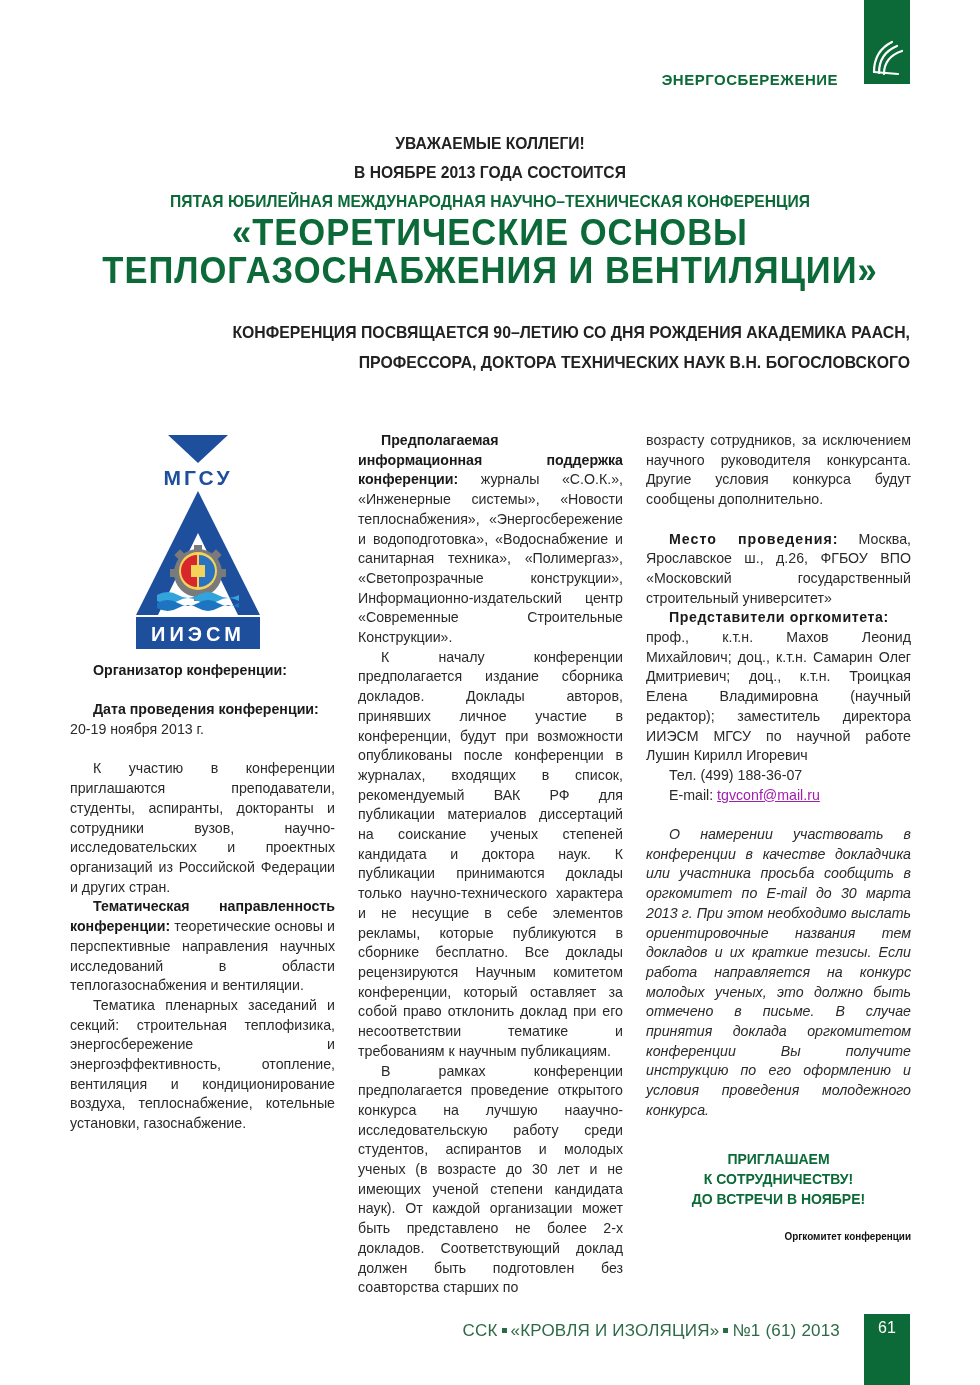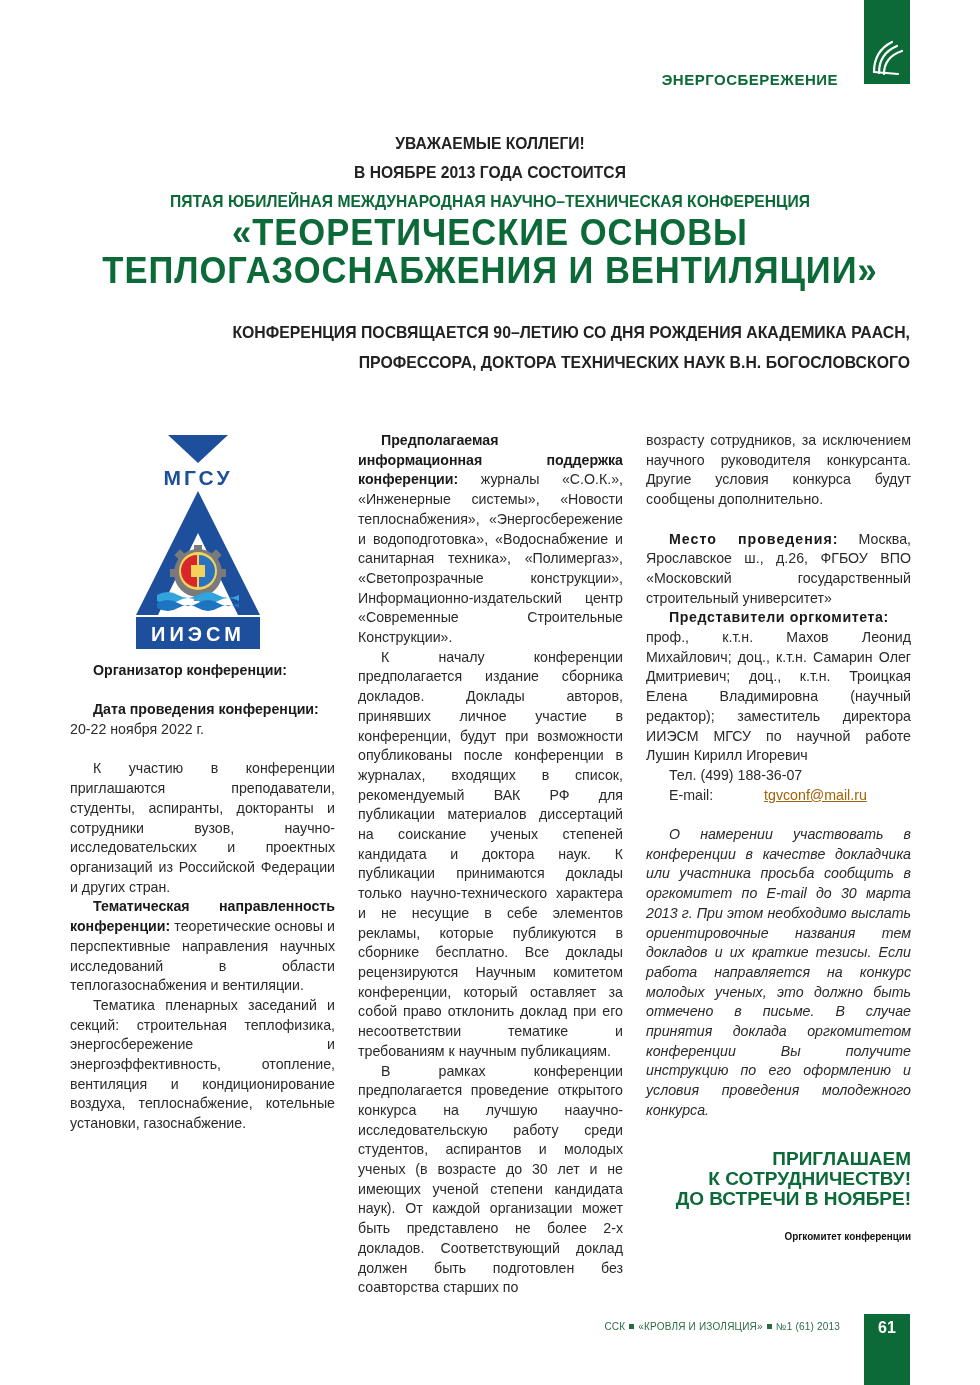--- a/index.html
+++ b/index.html
@@ -23,34 +23,34 @@
   .col { position: absolute; top: 431px; width: 265px; font-size: 14.2px; line-height: 19.7px; color: #2a2a2a; text-align: justify; }
   #col1 { left: 70px; }
   #col2 { left: 358px; }
   #col3 { left: 646px; }
   .col p { margin: 0; text-indent: 23px; }
   .col p.noindent { text-indent: 0; }
   .col .gap { height: 19.7px; }
   .col b { font-weight: bold; color: #1a1a1a; }
   .col i { font-style: italic; }
   .col .ind { padding-left: 23px; }
-  .col a { color: #a16207; text-decoration: underline; margin-left: 47px; }
+  .col a { color: #a21caf; text-decoration: underline; }
 
   
   #logo { position: relative; width: 265px; height: 230px; margin-top: 0; }
   #logo svg { position: absolute; left: 65px; top: 2px; }
 
-  #invite { margin-top: 28px; text-align: right; font-weight: bold; color: #0b6a37; font-size: 19px; line-height: 20px; }
+  #invite { margin-top: 28px; text-align: center; font-weight: bold; color: #0b6a37; font-size: 14px; line-height: 20px; }
   #signature { margin-top: 18px; text-align: right; font-weight: bold; font-size: 11px; color: #111; transform: scaleX(0.9); transform-origin: right; }
 
   
-  #footer-text { position: absolute; right: 140px; top: 1321px; font-size: 10px; color: #2d6a46; letter-spacing: 0.2px; }
+  #footer-text { position: absolute; right: 140px; top: 1321px; font-size: 17px; color: #2d6a46; letter-spacing: 0.2px; }
   #footer-text .sq { display: inline-block; width: 5px; height: 5px; background: #2d6a46; vertical-align: middle; margin: 0 4px 2px 4px; }
   #page-tab { position: absolute; left: 864px; top: 1314px; width: 46px; height: 71px; background: #0b6a37; }
-  #page-num { position: absolute; left: 0; width: 46px; top: 5px; text-align: center; color: #fff; font-weight: bold; font-size: 16px; }
+  #page-num { position: absolute; left: 0; width: 46px; top: 5px; text-align: center; color: #fff; font-weight: normal; font-size: 16px; }
 </style>
 </head>
 <body>
 
 <div id="corner-tab">
   <svg width="38" height="40" viewBox="0 0 38 40">
     <g fill="none" stroke="#ffffff" stroke-width="2.2" stroke-linecap="round">
       <path d="M6 36 C6 22 12 12 24 6"></path>
       <path d="M11 37 C11 24 17 15 29 10"></path>
       <path d="M16 38 C16 27 22 19 34 15"></path>
@@ -97,21 +97,21 @@
       <path d="M22 162 Q33 156 43 162 T63 162 T83 162 T104 162 L104 168 Q93 162 83 168 T63 168 T43 168 T22 168 Z" fill="#33a3dc"></path>
       <path d="M22 170 Q33 164 43 170 T63 170 T83 170 T104 170 L104 175 Q93 169 83 175 T63 175 T43 175 T22 175 Z" fill="#1d74c0"></path>
 
       <rect x="1" y="184" width="124" height="32" fill="#1d4f9c"></rect>
       <text x="63" y="208" text-anchor="middle" font-family="Liberation Sans, sans-serif" font-weight="bold" font-size="20" fill="#ffffff" letter-spacing="4">ИИЭСМ</text>
     </svg>
   </div>
   <p><b>Организатор конференции:</b></p>
   <div class="gap"></div>
   <p><b>Дата проведения конференции:</b></p>
-  <p class="noindent">20-22 ноября 2022 г.</p>
+  <p class="noindent">20-19 ноября 2013 г.</p>
   <div class="gap"></div>
   <p>К участию в конференции приглашаются преподаватели, студенты, аспиранты, докторанты и сотрудники вузов, научно-исследовательских и проектных организаций из Российской Федерации и других стран.</p>
   <p><b>Тематическая направленность конференции:</b> <span>теоретические основы и перспективные направления научных исследований в области теплогазоснабжения и вентиляции.</span></p>
   <p>Тематика пленарных заседаний и секций: строительная теплофизика, энергосбережение и энергоэффективность, отопление, вентиляция и кондиционирование воздуха, теплоснабжение, котельные установки, газоснабжение.</p>
 </div>
 
 <div class="col" id="col2">
   <p><b>Предполагаемая информационная поддержка конференции:</b> <span>журналы «С.О.К.», «Инженерные системы», «Новости теплоснабжения», «Энергосбережение и водоподготовка», «Водоснабжение и санитарная техника», «Полимергаз», «Светопрозрачные конструкции», Информационно-издательский центр «Современные Строительные Конструкции».</span></p>
   <p>К началу конференции предполагается издание сборника докладов. Доклады авторов, принявших личное участие в конференции, будут при возможности опубликованы после конференции в журналах, входящих в список, рекомендуемый ВАК РФ для публикации материалов диссертаций на соискание ученых степеней кандидата и доктора наук. К публикации принимаются доклады только научно-технического характера и не несущие в себе элементов рекламы, которые публикуются в сборнике бесплатно. Все доклады рецензируются Научным комитетом конференции, который оставляет за собой право отклонить доклад при его несоответствии тематике и требованиям к научным публикациям.</p>
   <p>В рамках конференции предполагается проведение открытого конкурса на лучшую нааучно-исследовательскую работу среди студентов, аспирантов и молодых ученых (в возрасте до 30 лет и не имеющих ученой степени кандидата наук). От каждой организации может быть представлено не более 2-х докладов. Соответствующий доклад должен быть подготовлен без соавторства старших по</p>

